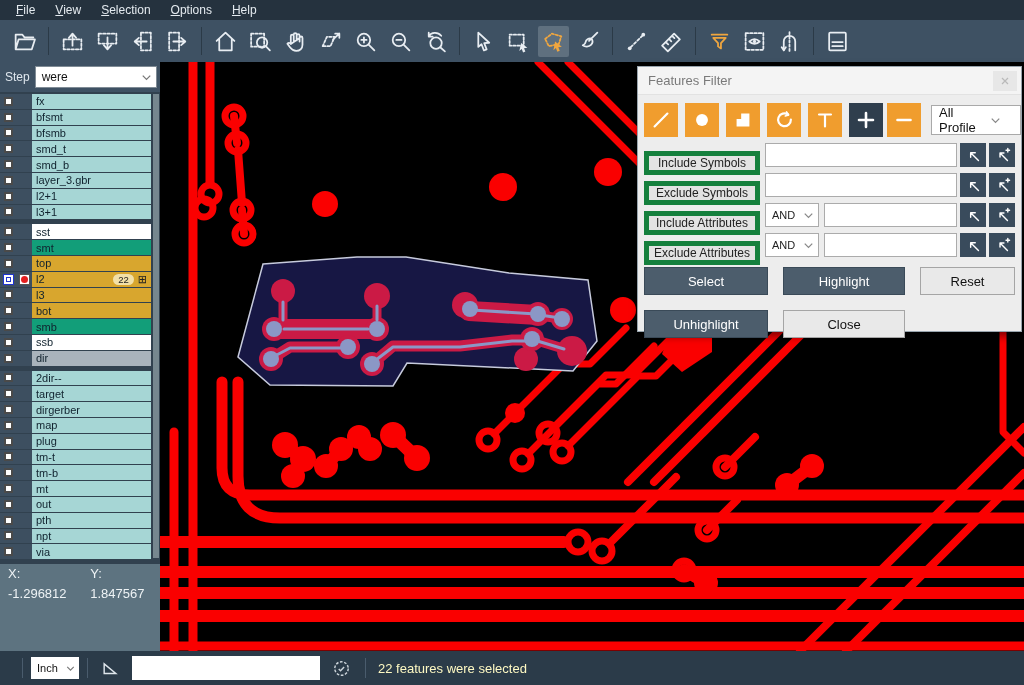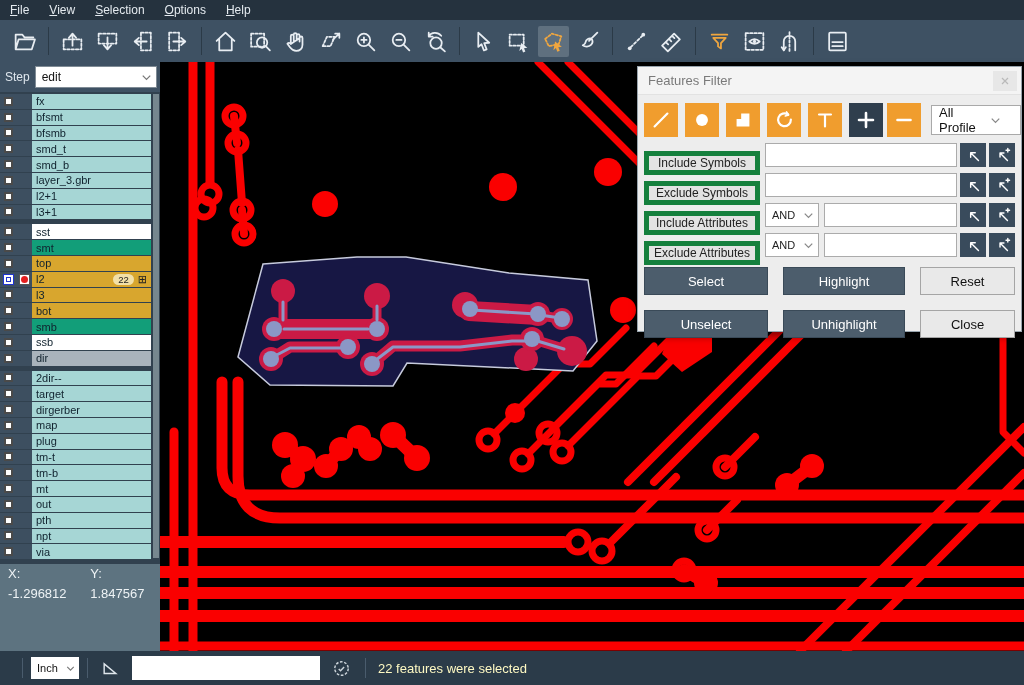--- a/index.html
+++ b/index.html
@@ -2,21 +2,21 @@
 <html><head>
 <meta charset="utf-8">
 <style>
   * { margin:0; padding:0; box-sizing:border-box; }
   body { font-family:"Liberation Sans", sans-serif; background:#111; }
   .app { position:relative; width:1024px; height:685px; background:#000; overflow:hidden;
          font-family:"Liberation Sans", sans-serif; }
 
   
   .menubar { position:absolute; top:0; left:0; right:0; height:20px; background:#25323e;
-             display:flex; align-items:center; }
+             display:flex; align-items:center; padding-left:6px; }
   .menu-item { color:#e4eaef; font-size:12px; padding:2px 10px 3px; cursor:default; }
   .menu-item u { text-decoration:underline; }
 
   
   .toolbar { position:absolute; top:20px; left:0; right:0; height:42px; background:#3e5163;
              display:flex; align-items:center; padding-left:7px; }
   .tb-btn { width:31px; height:31px; margin:0 2px; display:flex; align-items:center;
             justify-content:center; color:#e8edf2; border-radius:2px; flex:none; }
   .tb-btn svg { width:25px; height:25px; }
   .tb-btn.active { background:#5f707f; color:#f0a63f; }
@@ -261,21 +261,21 @@
           <rect x="4" y="3.5" width="16" height="17" rx="1"></rect>
           <path d="M7 12.5 h10 M7 16.5 h10"></path>
         </svg>
       </span>
     </div>
 
   <div class="sidebar">
     <div class="step-row">
       <span class="step-label">Step</span>
       <div class="step-select">
-        <span>edit</span>
+        <span>were</span>
         <span class="chev">
           <svg width="15" height="15" viewBox="0 0 24 24" fill="none" stroke="currentColor" stroke-width="2">
               <path d="M6 9l6 6 6-6"></path>
             </svg>
         </span>
       </div>
     </div>
     <div class="layer-list" id="layerlist">
         <div class="layer-group">
           <div class="layer-row">
@@ -762,21 +762,20 @@
               <svg viewBox="0 0 24 24" fill="none" stroke="currentColor" stroke-width="2" stroke-linecap="round" stroke-linejoin="round" width="17" height="17">
                 <path d="M19 19 L8.5 8.5 M8.5 14 V8.5 H14 M17 4.5 h5 M19.5 2 v5"></path>
               </svg>
             </span>
           </div>
         </div>
       <div class="actions" id="actions">
           <div class="act dark">Select</div>
           <div class="act dark">Highlight</div>
           <div class="act light">Reset</div>
-          <div class="act dark">Unselect</div>
           <div class="act dark">Unhighlight</div>
           <div class="act light">Close</div>
         </div>
     </div>
   </div>
 
   <div class="statusbar">
     <span class="sb-sep"></span>
     <div class="unit-select">
       <span>Inch</span>

